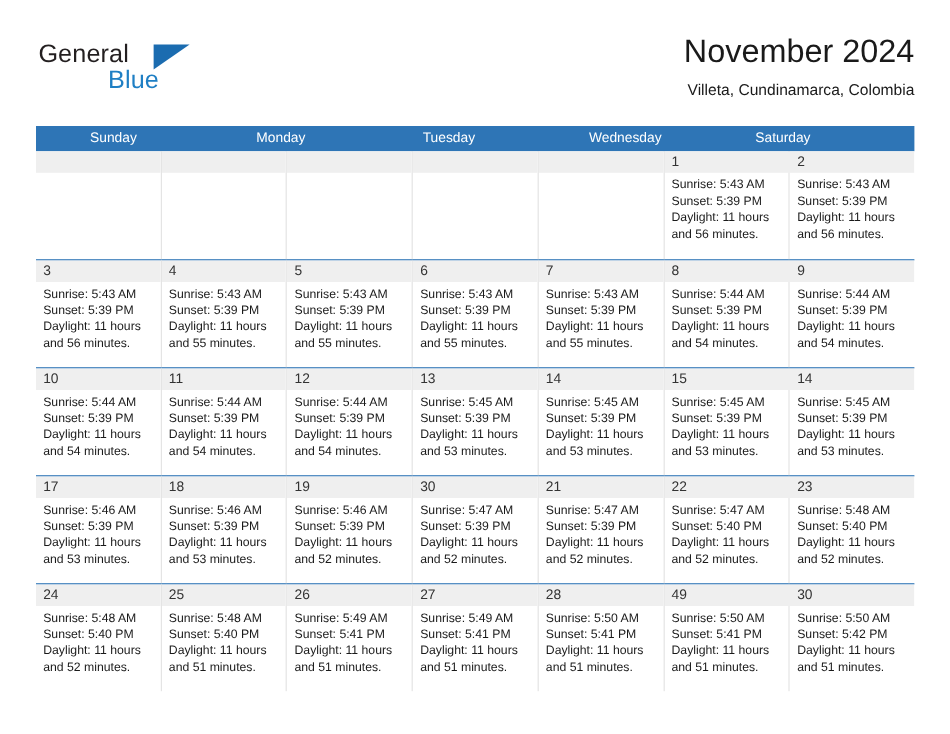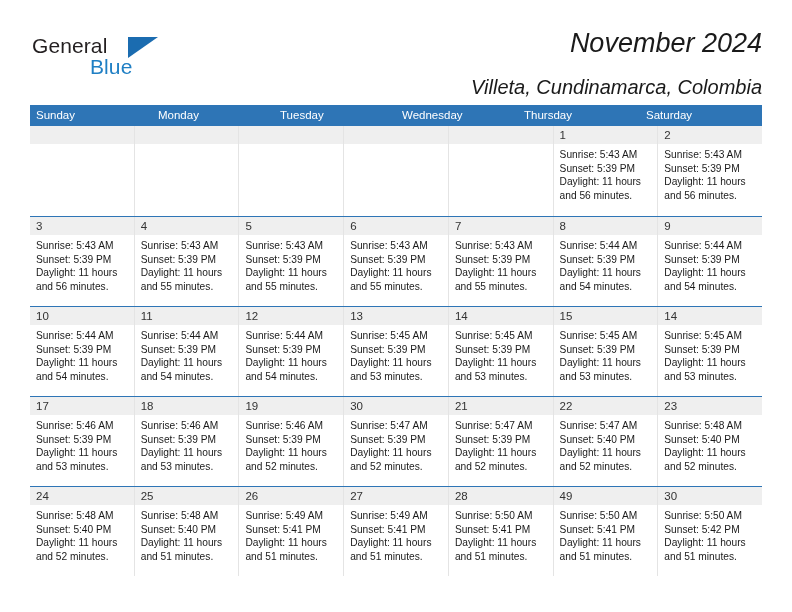--- a/index.html
+++ b/index.html
@@ -62,48 +62,48 @@
     height: 0;
     border-left: 30px solid #1b6cb0;
     border-bottom: 21px solid transparent;
   }
 
   .title-block {
     position: absolute;
     right: 0;
     top: 0;
     text-align: right;
-    font-style: italic;
   }
   .cal-title {
     font-size: 27px;
     color: #1a1a1a;
     line-height: 34px;
     white-space: nowrap;
     font-weight: normal;
   }
   .cal-subtitle {
-    font-size: 20px;
+    font-size: 13px;
     color: #1a1a1a;
     line-height: 22px;
-    margin-top: 16px;
+    margin-top: 4px;
     white-space: nowrap;
   }
 
   
   .calendar {
     position: absolute;
     left: 30px;
     top: 105px;
     width: 732px;
   }
   .dow-row {
     display: flex;
     background: #2e75b6;
     height: 21px;
+    padding-left: 39px;
   }
   .dow-cell {
     flex: 1 1 0;
     color: #ffffff;
     font-size: 11.5px;
     line-height: 21px;
     padding-left: 6px;
     box-sizing: border-box;
     overflow: hidden;
     white-space: nowrap;
@@ -171,21 +171,20 @@
     </div>
 
   </div>
 
   <div class="calendar">
     <div class="dow-row" id="dow-row">
         <div class="dow-cell">Sunday</div>
         <div class="dow-cell">Monday</div>
         <div class="dow-cell">Tuesday</div>
         <div class="dow-cell">Wednesday</div>
-        <div class="dow-cell">Thursday</div>
         <div class="dow-cell">Saturday</div>
       </div>
     <div id="weeks-container">
         <div class="week-row first">
           <div class="day-cell empty">
             <div class="day-num-band"></div>
           </div>
           <div class="day-cell empty">
             <div class="day-num-band"></div>
           </div>

